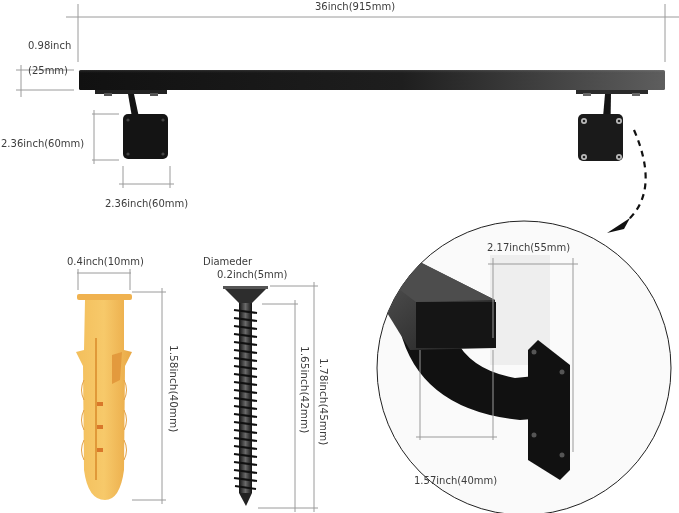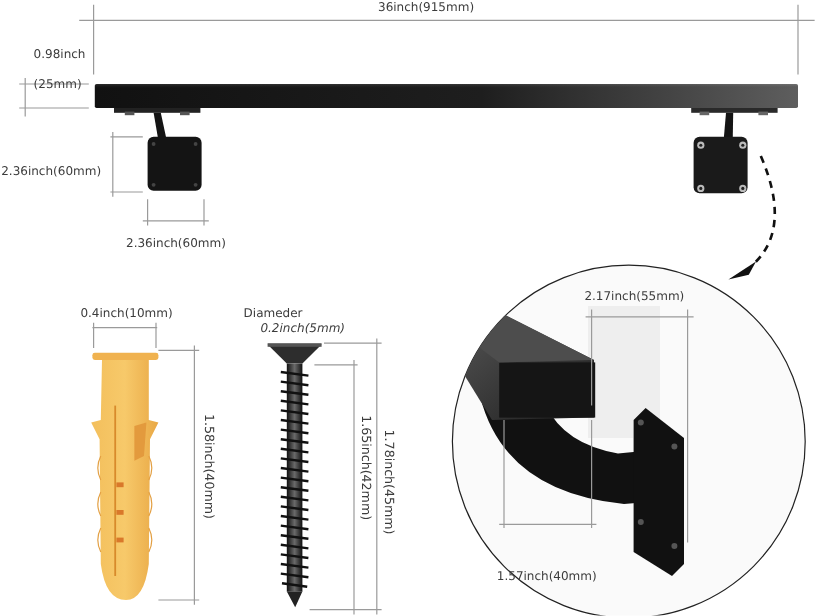--- a/index.html
+++ b/index.html
@@ -199,18 +199,18 @@
 <div class="lbl" style="left:28px; top:39px;text-align:right;">0.98inch</div>
 <div class="lbl" style="left:28px; top:64px;">(25mm)</div>
 
 <div class="lbl" style="left:1px; top:137px;">2.36inch(60mm)</div>
 <div class="lbl" style="left:105px; top:197px;">2.36inch(60mm)</div>
 
 <div class="lbl" style="left:67px; top:255px;">0.4inch(10mm)</div>
 <div class="vlbl" style="left:180px; top:345px;">1.58inch(40mm)</div>
 
 <div class="lbl" style="left:203px; top:255px;">Diameder</div>
-<div class="lbl" style="left:217px; top:268px;font-style:italic;">0.2inch(5mm)</div>
+<div class="lbl" style="left:217px; top:268px;">0.2inch(5mm)</div>
 <div class="vlbl" style="left:311px; top:346px;">1.65inch(42mm)</div>
 <div class="vlbl" style="left:330px; top:358px;">1.78inch(45mm)</div>
 
 <div class="lbl" style="left:487px; top:241px;">2.17inch(55mm)</div>
 <div class="lbl" style="left:414px; top:444px;margin-top:30px;">1.57inch(40mm)</div>
 
 </body></html>

